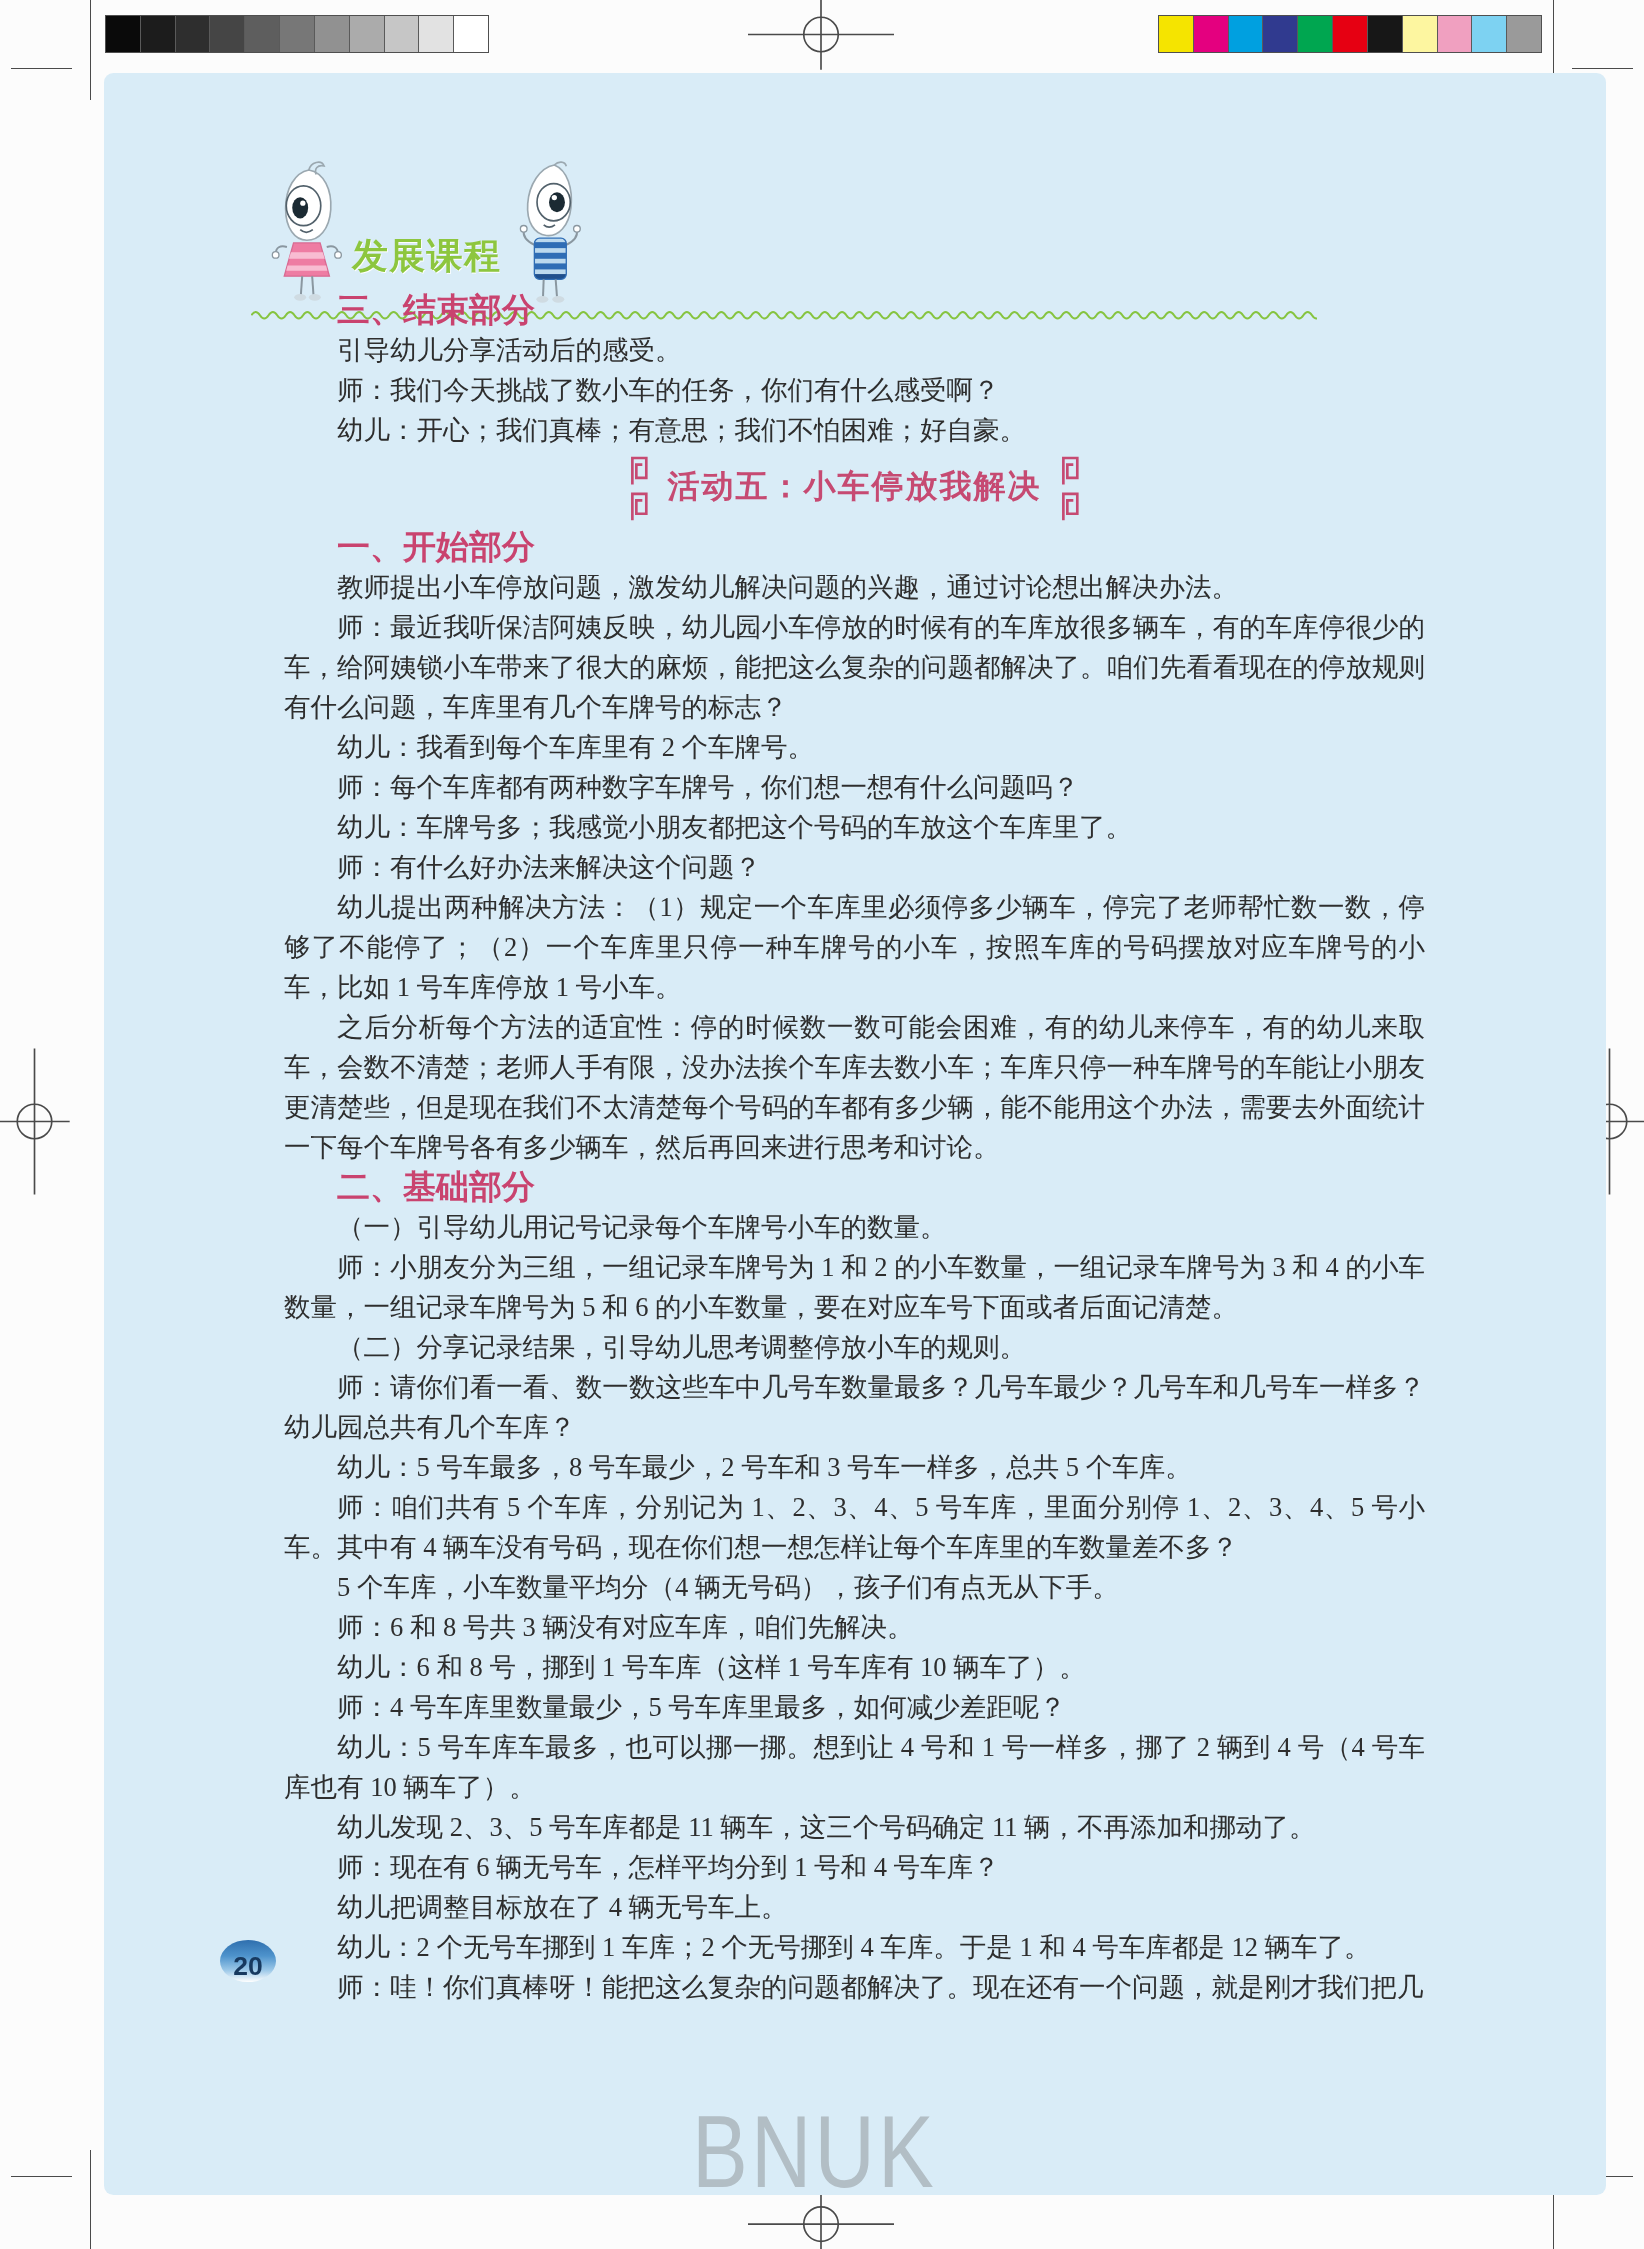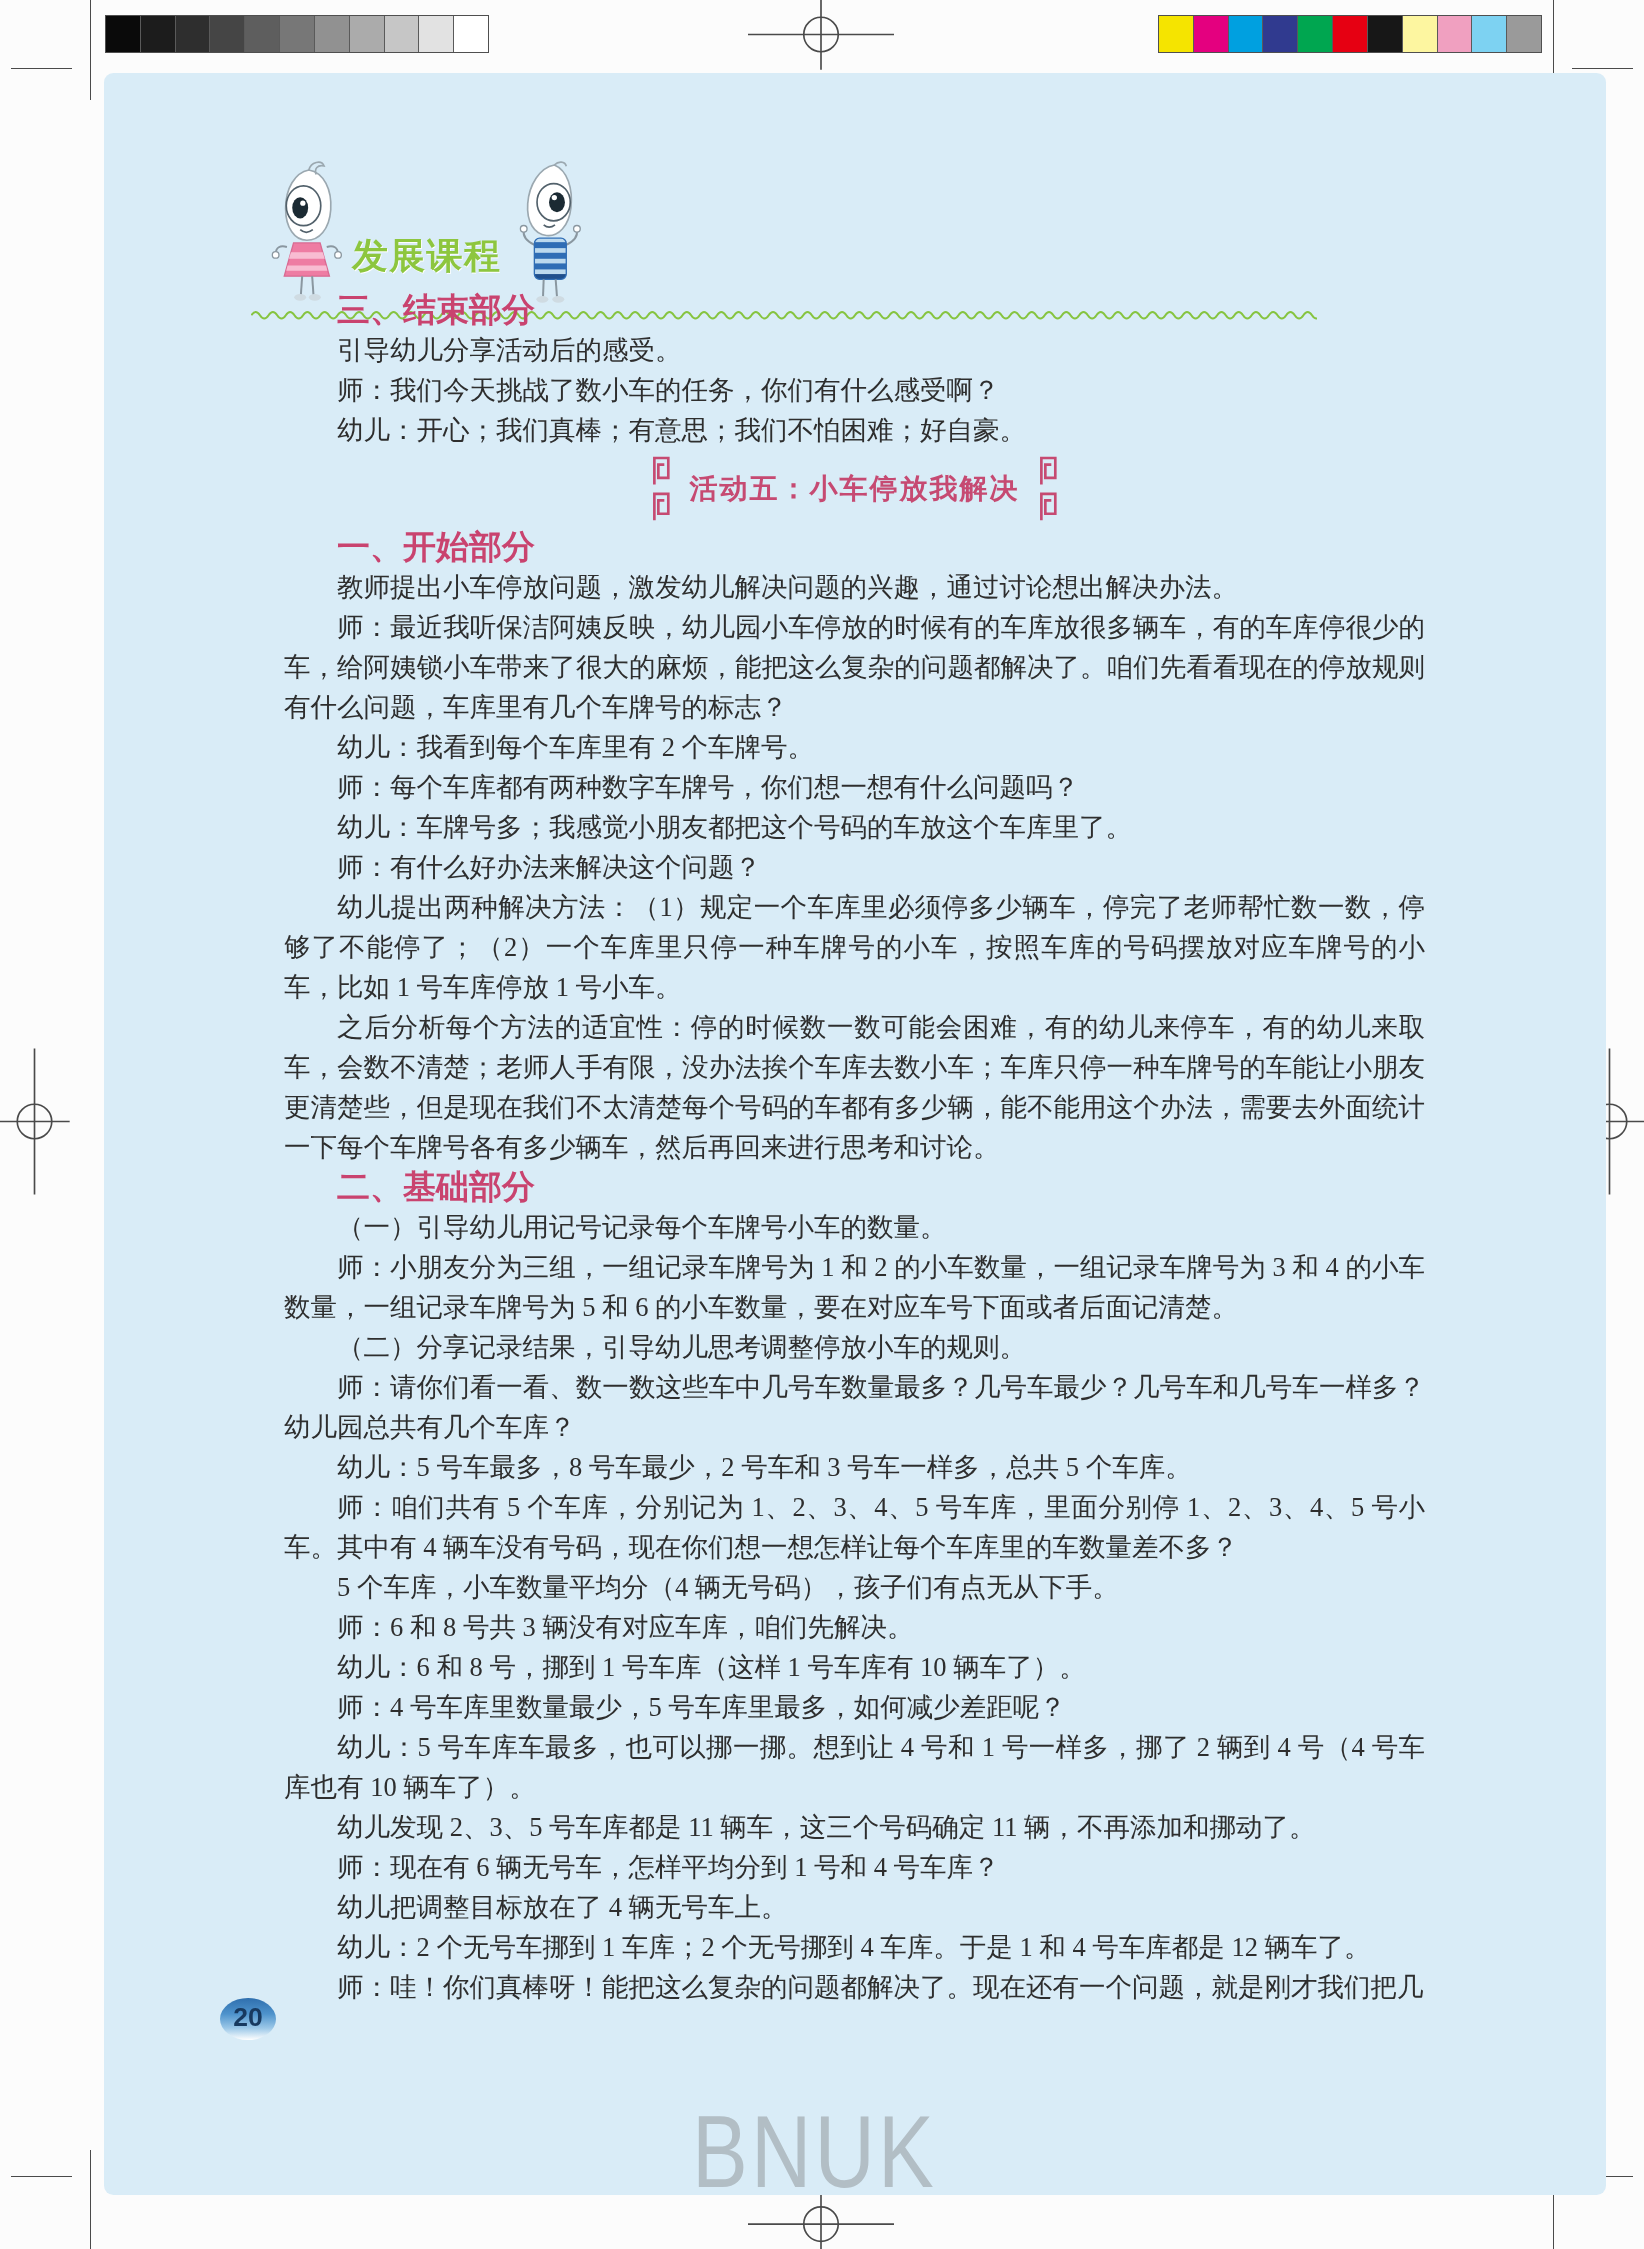--- a/index.html
+++ b/index.html
@@ -28,28 +28,28 @@
              text-shadow:0.7px 0.7px 0 #ffffff;}
   .wavy{position:absolute;left:147px;top:235px;width:1066px;height:14.6px;}
 
   
   .content{position:absolute;left:180px;top:217px;width:1141px;
            font-size:26.5px;line-height:40px;color:#2e2e2e;text-align:justify;}
   .para{margin:0;text-indent:53px;}
   .heading{font-family:"Liberation Sans","DejaVu Sans",sans-serif;font-weight:bold;
            font-size:33px;color:#c9436f;text-indent:53px;}
   .title-row{display:flex;align-items:center;justify-content:center;gap:18.6px;height:77px;}
-  .title-text{font-family:Liberation Sans, sans-serif;font-weight:bold;
-              font-size:28px;letter-spacing:2px;color:#c64a72;}
+  .title-text{font-family:Liberation Mono, monospace;font-weight:bold;
+              font-size:32px;letter-spacing:2px;color:#c64a72;}
   .ornament{flex:0 0 auto;}
 
   
-  .page-badge{position:absolute;left:116px;top:1925px;width:56px;height:42px;border-radius:50%;
+  .page-badge{position:absolute;left:116px;top:1867px;width:56px;height:42px;border-radius:50%;
               background:linear-gradient(180deg,#2f6fae 0%,#4e93cc 38%,#9cc8e8 72%,#ffffff 100%);
-              display:flex;align-items:center;justify-content:center;
+              display:flex;align-items:flex-end;justify-content:center;
               font-family:"Liberation Sans","DejaVu Sans",sans-serif;font-weight:bold;
               font-size:26.5px;color:#17395f;}
   .page-badge span{margin-top:-4px;}
 
   
   .watermark{position:absolute;left:588px;top:2021px;
              font-family:"Liberation Sans","DejaVu Sans",sans-serif;
              font-size:88px;color:#b2bec5;letter-spacing:3.3px;
              transform:scale(0.95,1.15);transform-origin:left top;}
 </style>

